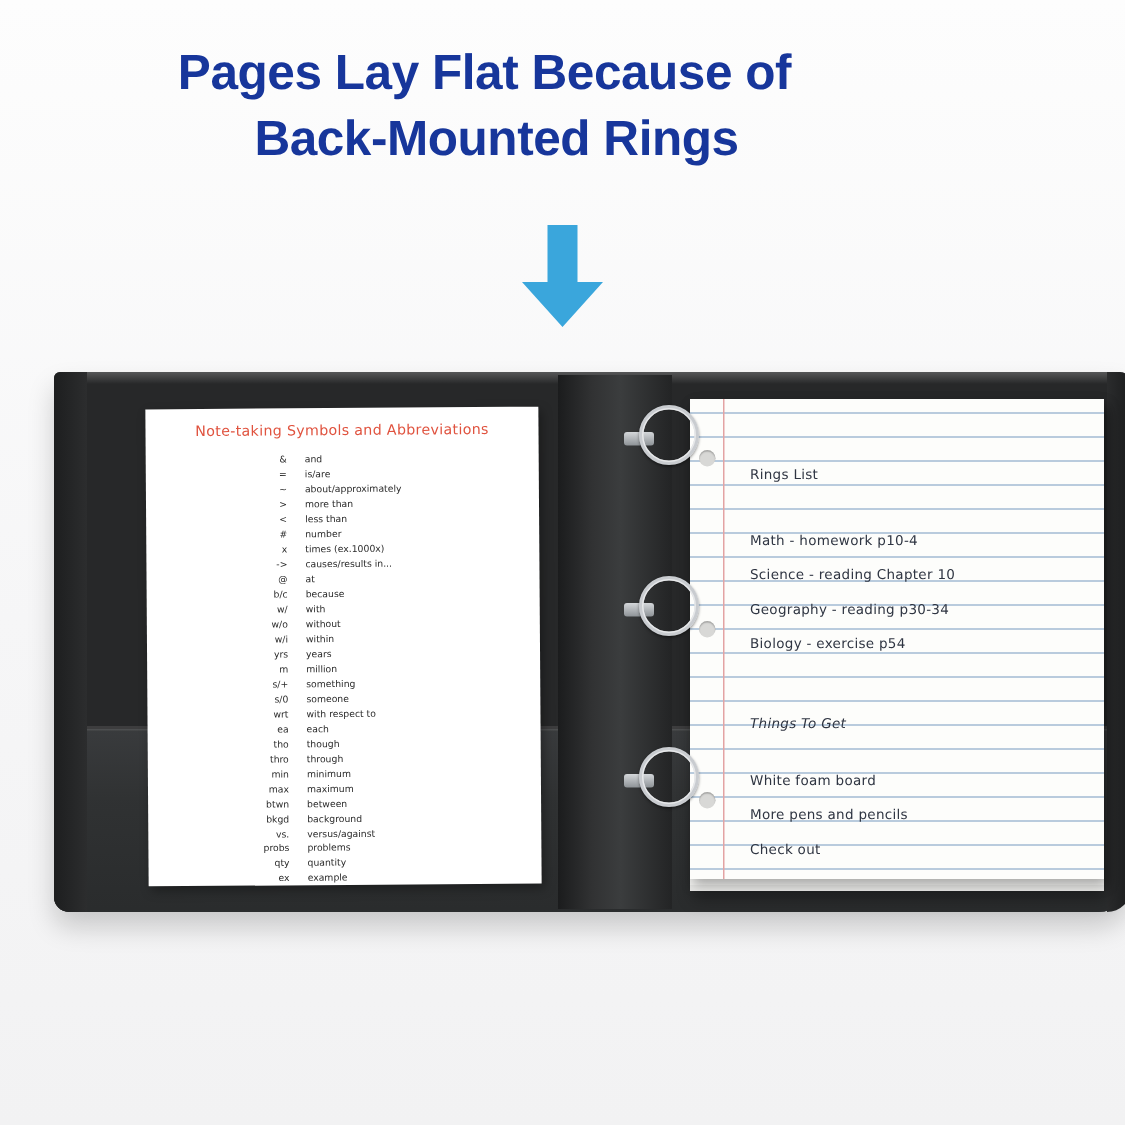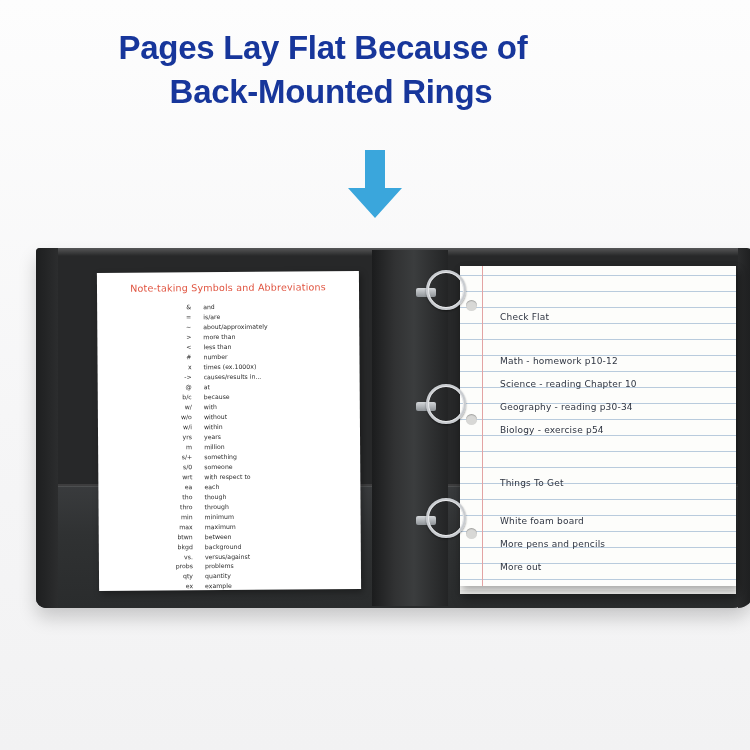--- a/index.html
+++ b/index.html
@@ -387,30 +387,30 @@
 
     <div class="page-right">
       <div class="lines"></div>
       <div class="margin-line"></div>
       <div class="holes-right">
         <div class="hole" style="top:34px"></div>
         <div class="hole" style="top:148px"></div>
         <div class="hole" style="top:262px"></div>
       </div>
 
-      <div class="hn-text" style="top:46px;">Check Flat</div>
-      <div class="hn-text" style="top:90px;">Math - homework p10-12</div>
+      <div class="hn-text" style="top:46px;">Rings List</div>
+      <div class="hn-text" style="top:90px;">Math - homework p10-4</div>
       <div class="hn-text" style="top:113px;">Science - reading Chapter 10</div>
       <div class="hn-text" style="top:136px;text-align:right;">Geography - reading p30-34</div>
       <div class="hn-text" style="top:159px;">Biology - exercise p54</div>
 
-      <div class="hn-text" style="top:212px;">Things To Get</div>
+      <div class="hn-text" style="top:212px;font-style:italic;">Things To Get</div>
       <div class="hn-text" style="top:250px;text-align:right;">White foam board</div>
       <div class="hn-text" style="top:273px;">More pens and pencils</div>
-      <div class="hn-text" style="top:296px;">More out</div>
+      <div class="hn-text" style="top:296px;">Check out</div>
     </div>
 
     <div class="ring-base" style="left:380px; top:40px;"></div>
     <div class="ring" style="left:390px; top:22px;">
       <div class="ring-inner" style="left:-1px; top:-1px;"></div>
     </div>
 
     <div class="ring-base" style="left:380px; top:154px;"></div>
     <div class="ring" style="left:390px; top:136px;">
       <div class="ring-inner" style="left:-1px; top:-1px;"></div>

